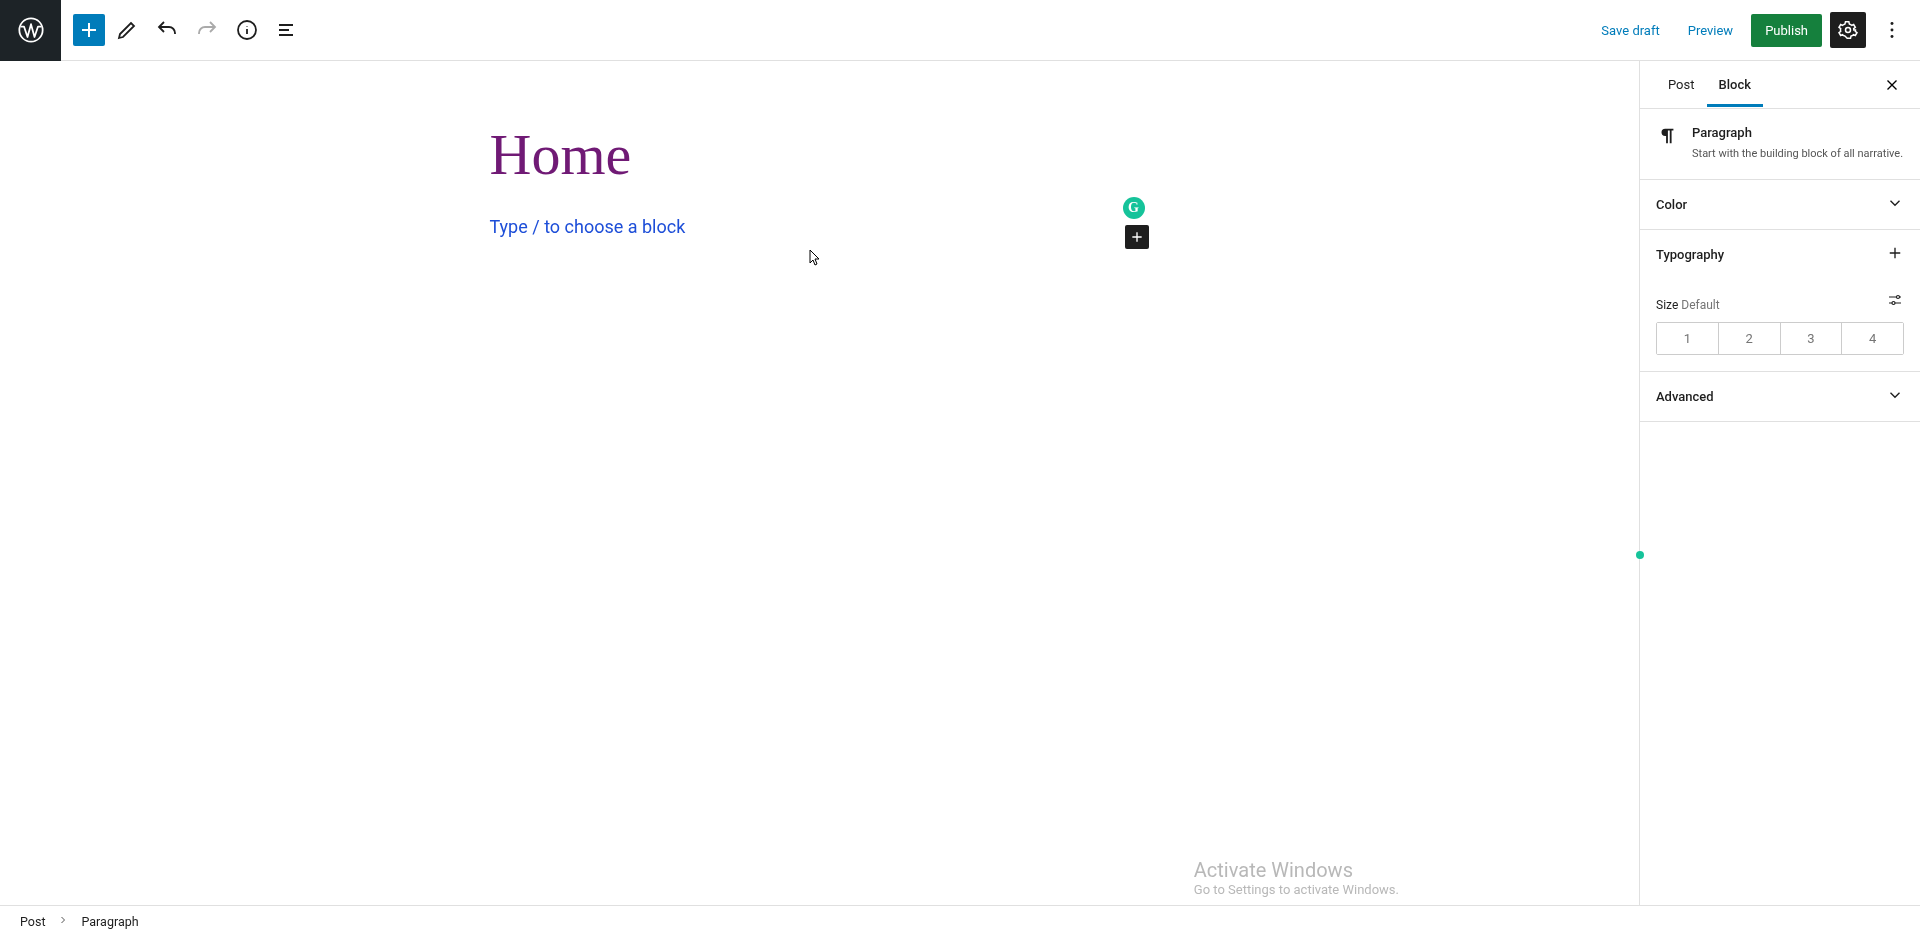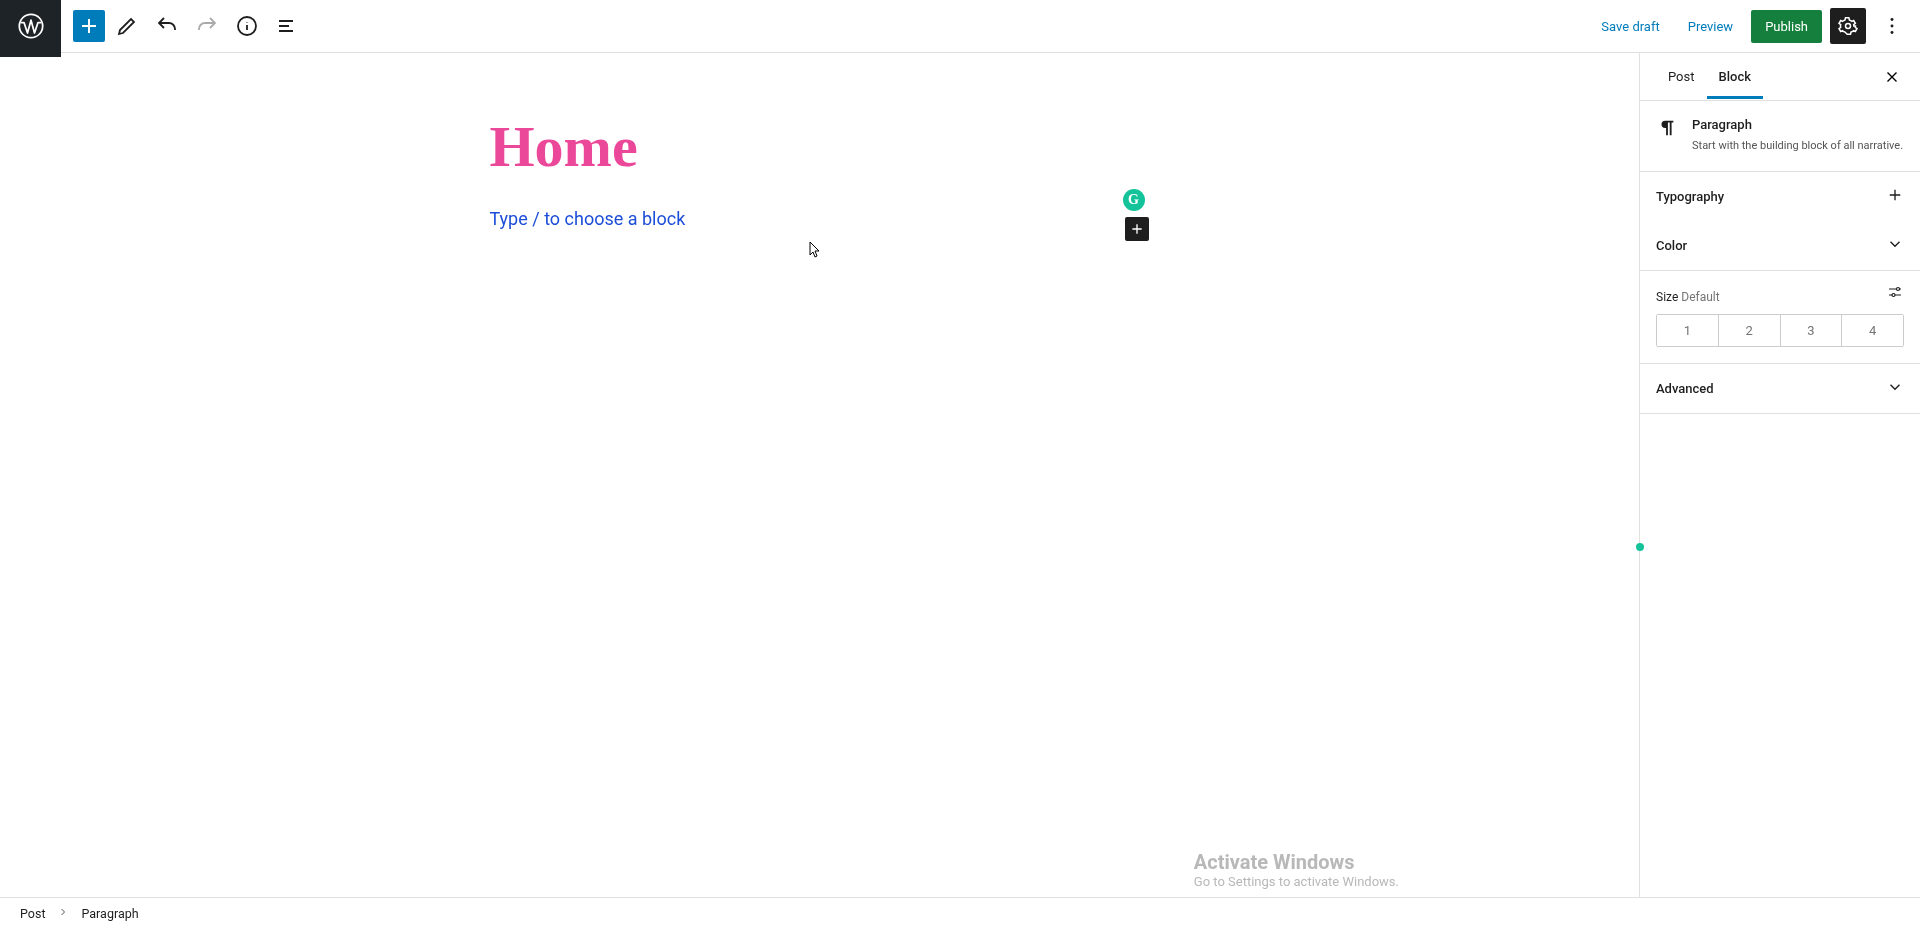--- a/index.html
+++ b/index.html
@@ -1,36 +1,36 @@
 <!DOCTYPE html>
 <html><head>
 <meta charset="utf-8">
 <style>
 * { margin: 0; padding: 0; box-sizing: border-box; font-family: -apple-system, BlinkMacSystemFont, "Segoe UI", Roboto, sans-serif; }
 html, body { width: 100%; height: 100%; overflow: hidden; background: #fff; }
 
-.topbar { height: 53px; border-bottom: 1px solid #e0e0e0; display: flex; align-items: center; }
+.topbar { height: 61px; border-bottom: 1px solid #e0e0e0; display: flex; align-items: center; }
 .wp-logo { width: 61px; height: 61px; background: #1d2327; display:flex; align-items:center; justify-content:center; color:#fff; }
 .wp-logo svg { width: 28px; height: 28px; }
 .tb-left { display: flex; align-items: center; gap: 4px; padding-left: 12px; }
 .tb-btn { width: 36px; height: 36px; display: flex; align-items: center; justify-content: center; border: none; background: transparent; border-radius: 2px; cursor: pointer; color: #1e1e1e; }
 .tb-btn svg { width: 24px; height: 24px; }
 .tb-btn.primary { background: #007cba; color: #fff; width: 32px; height: 32px; border-radius: 2px; }
 .tb-btn.disabled { color: #aaa; }
 .tb-right { margin-left: auto; display: flex; align-items: center; gap: 8px; padding-right: 10px; }
 .link-btn { background: none; border: none; color: #007cba; font-size: 13px; padding: 6px 10px; cursor: pointer; }
 .publish-btn { background: #15803d; color: #fff; border: none; font-size: 13px; padding: 9px 14px; border-radius: 2px; cursor: pointer; }
 .settings-btn { background: #1e1e1e; color: #fff; width: 36px; height: 36px; display:flex; align-items:center; justify-content:center; border:none; border-radius:2px; cursor:pointer; }
 .more-btn { width:36px; height:36px; display:flex; align-items:center; justify-content:center; border:none; background:transparent; cursor:pointer; color:#1e1e1e; }
 
 .body-wrap { display: flex; height: calc(100% - 61px - 32px); }
 
 .canvas { flex: 1; position: relative; padding: 60px 0 0 0; overflow: auto; }
 .canvas-inner { width: 660px; margin: 0 auto; position: relative; }
-.title { font-family: "Times New Roman", Georgia, serif; font-size: 58px; font-weight: 700; color: #ec4899; margin-bottom: 28px; }
+.title { font-family: "Times New Roman", Georgia, serif; font-size: 58px; font-weight: 400; color: #701a75; margin-bottom: 28px; }
 .block-placeholder { font-size: 18px; color: #1d4ed8; position: relative; }
 .grammarly-badge { position: absolute; width: 22px; height: 22px; border-radius: 50%; background: #15c39a; color: #fff; display:flex; align-items:center; justify-content:center; font-size:14px; font-weight:700; font-family: Georgia, serif; }
 .inline-inserter { position: absolute; width: 24px; height: 24px; background: #1e1e1e; color: #fff; display:flex; align-items:center; justify-content:center; cursor:pointer; border-radius:2px; }
 .cursor-arrow { position: absolute; width:14px; height:18px; pointer-events:none; }
 
 .sidebar { width: 281px; border-left: 1px solid #e0e0e0; display:flex; flex-direction:column; font-size:13px; color:#1e1e1e; position:relative; }
 .side-tabs { display:flex; align-items:center; height: 48px; border-bottom:1px solid #e0e0e0; padding: 0 16px; }
 .side-tab { background:none; border:none; font-size:13px; padding: 15px 12px 12px; cursor:pointer; color:#1e1e1e; border-bottom: 3px solid transparent; }
 .side-tab.active { border-bottom-color: #007cba; font-weight:500; }
 .side-close { margin-left:auto; background:none; border:none; cursor:pointer; width:24px; height:24px; display:flex;align-items:center;justify-content:center;}
@@ -45,21 +45,21 @@
 .size-row .muted { color:#757575; }
 .size-toggle { display:flex; border:1px solid #ccc; border-radius:2px; }
 .size-toggle button { flex:1; border:none; background:#fff; padding:8px 0; font-size:13px; color:#757575; cursor:pointer; }
 .size-toggle button + button { border-left:1px solid #ccc; }
 .green-dot { position:absolute; width:8px; height:8px; background:#15c39a; border-radius:50%; left:-4px; top:490px; }
 
 .footer { height:32px; border-top:1px solid #e0e0e0; display:flex; align-items:center; padding:0 20px; font-size:12.5px; color:#1e1e1e; gap:12px; }
 .footer .chev { color:#555; }
 
 .watermark { position:absolute; right: 240px; bottom: 8px; color:#b8b8b8; pointer-events:none; }
-.watermark .wh1 { font-size:20px;font-weight:bold; }
+.watermark .wh1 { font-size:20px; }
 .watermark .wh2 { font-size:13px;text-align:right; }
 </style>
 </head>
 <body>
 
 <div class="topbar">
   <div class="wp-logo">
     <svg viewBox="0 0 24 24" fill="none" stroke="currentColor" stroke-width="1.5">
         <circle cx="12" cy="12" r="10"></circle>
         <path d="M3 9h3l3 9 3-11 3 11 3-9h3" stroke-linejoin="round"></path>
@@ -158,34 +158,34 @@
         <svg viewBox="0 0 24 24" width="22" height="22" fill="currentColor">
             <path d="M10 4a4 4 0 000 8h1v8h2V6h2v14h2V6h2V4H10z"></path>
           </svg>
       </span>
       <div>
         <div class="block-title">Paragraph</div>
         <div class="block-desc">Start with the building block of all narrative.</div>
       </div>
     </div>
 
+    <div class="panel-row">
+      <span class="label">Color</span>
+      <span>
+        <svg viewBox="0 0 24 24" width="18" height="18" fill="none" stroke="currentColor" stroke-width="1.8">
+            <path d="M6 9l6 6 6-6"></path>
+          </svg>
+      </span>
+    </div>
+
     <div class="panel-row" style="border-bottom:none;">
       <span class="label">Typography</span>
       <span>
         <svg viewBox="0 0 24 24" width="18" height="18" fill="none" stroke="currentColor" stroke-width="1.8">
             <path d="M12 5v14M5 12h14"></path>
-          </svg>
-      </span>
-    </div>
-
-    <div class="panel-row">
-      <span class="label">Color</span>
-      <span>
-        <svg viewBox="0 0 24 24" width="18" height="18" fill="none" stroke="currentColor" stroke-width="1.8">
-            <path d="M6 9l6 6 6-6"></path>
           </svg>
       </span>
     </div>
     <div class="typo-body">
       <div class="size-row">
         <span>
           <span>Size</span>
           <span class="muted">Default</span>
         </span>
         <span>

